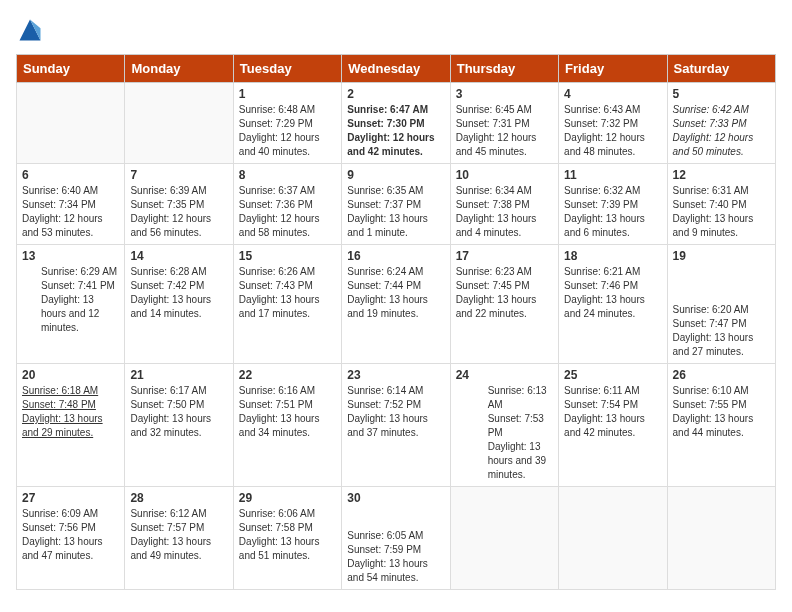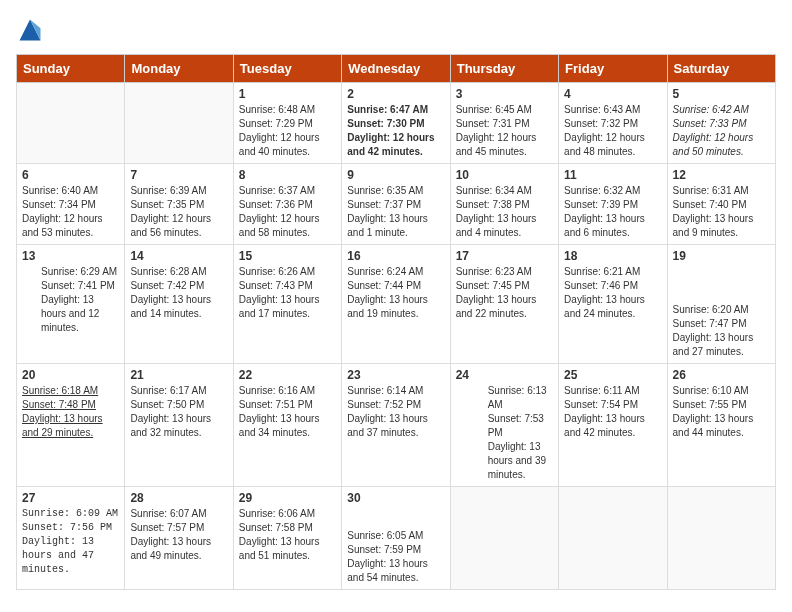--- a/index.html
+++ b/index.html
@@ -288,27 +288,27 @@
         <td>
           <span class="day-num">26</span>
           <div class="day-info" style="white-space: pre-line;">Sunrise: 6:10 AM
 Sunset: 7:55 PM
 Daylight: 13 hours and 44 minutes.</div>
         </td>
       </tr>
       <tr class="last-row">
         <td>
           <span class="day-num">27</span>
-          <div class="day-info" style="white-space: pre-line; font-family: Liberation Mono, monospace;">Sunrise: 6:09 AM
+          <div class="day-info" style="white-space: pre-line;">Sunrise: 6:09 AM
 Sunset: 7:56 PM
 Daylight: 13 hours and 47 minutes.</div>
         </td>
         <td>
           <span class="day-num">28</span>
-          <div class="day-info" style="white-space: pre-line;">Sunrise: 6:07 AM
+          <div class="day-info" style="white-space: pre-line;">Sunrise: 6:12 AM
 Sunset: 7:57 PM
 Daylight: 13 hours and 49 minutes.</div>
         </td>
         <td>
           <span class="day-num">29</span>
           <div class="day-info" style="white-space: pre-line;">Sunrise: 6:06 AM
 Sunset: 7:58 PM
 Daylight: 13 hours and 51 minutes.</div>
         </td>
         <td>

